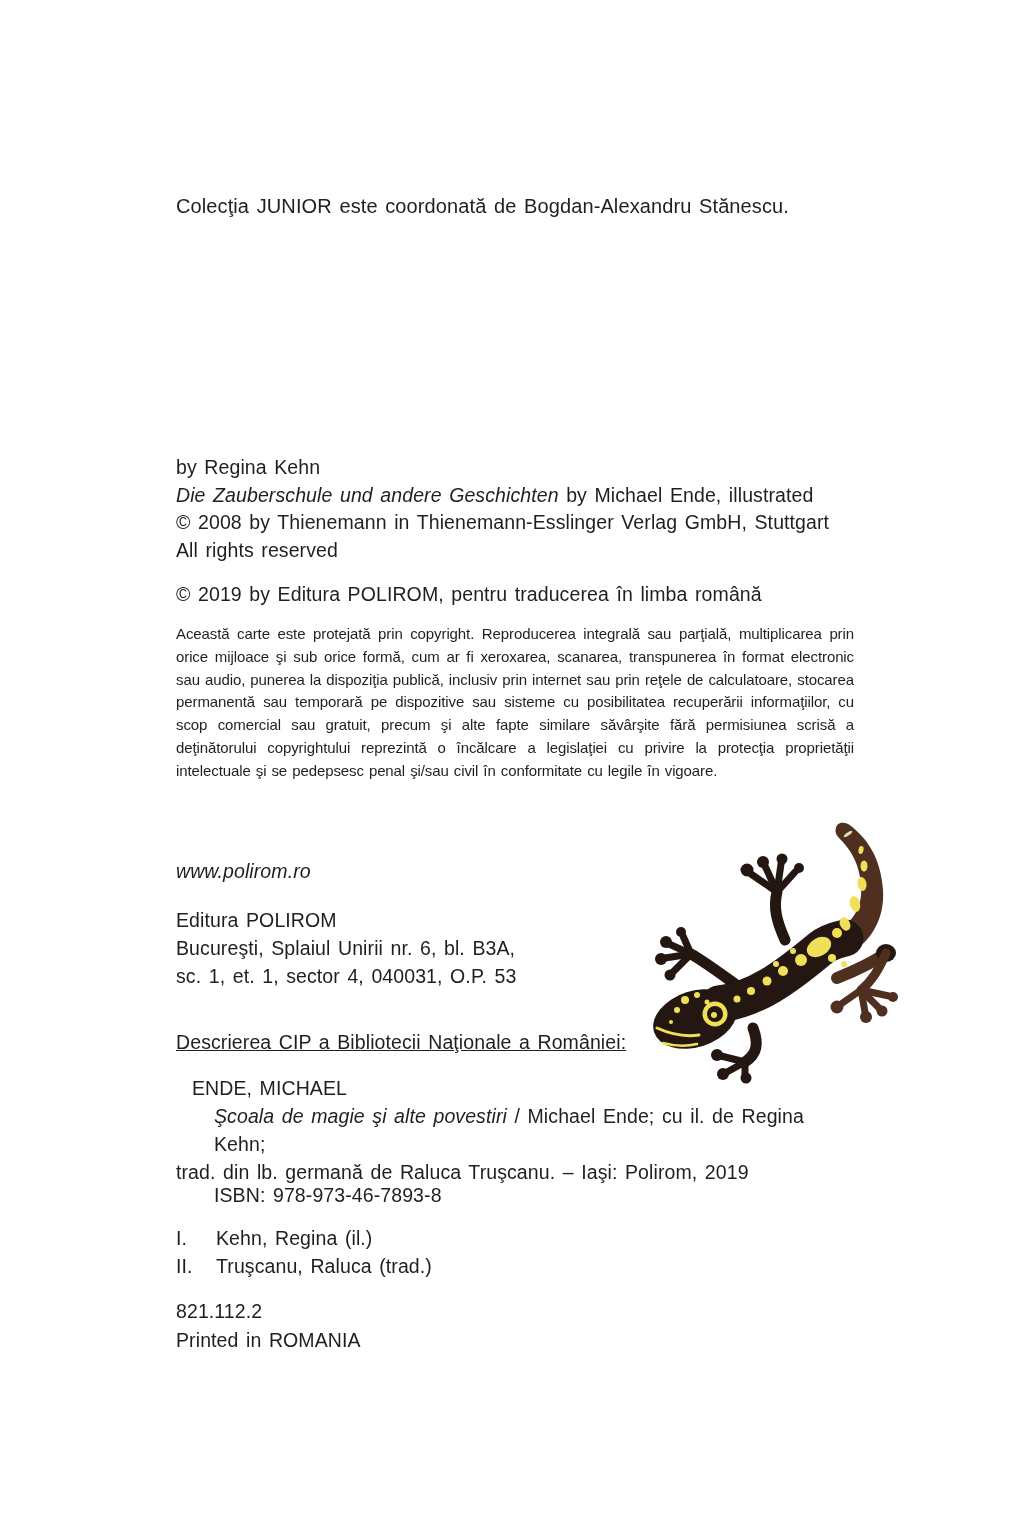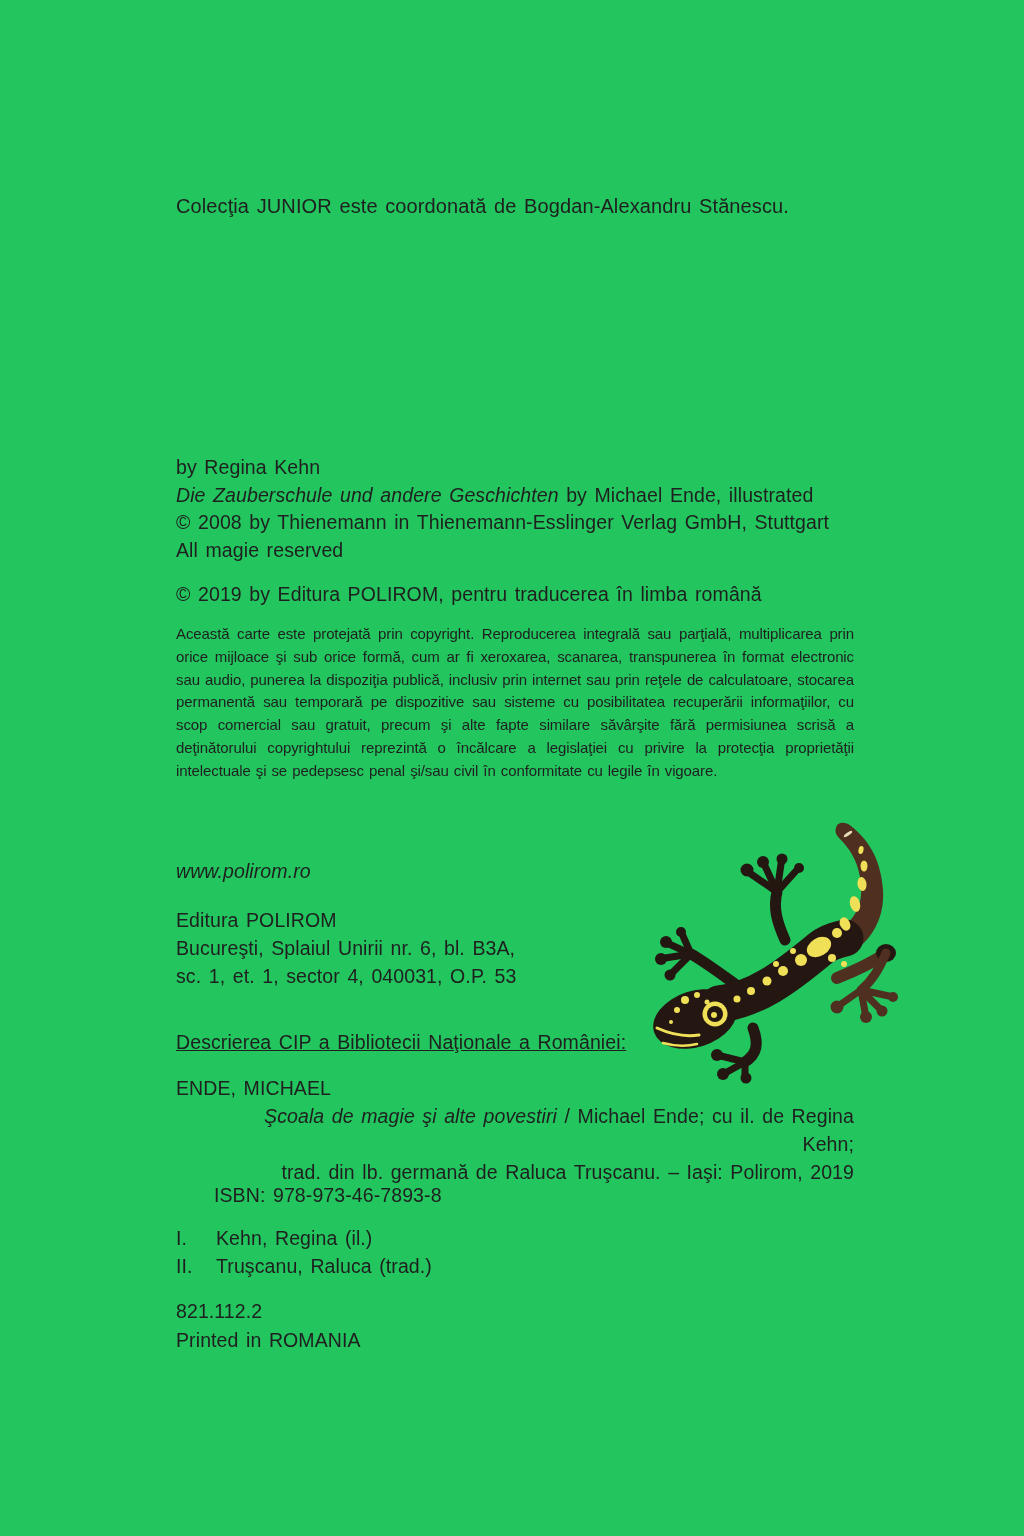--- a/index.html
+++ b/index.html
@@ -1,34 +1,34 @@
 <!DOCTYPE html>
 <html><head>
 <meta charset="utf-8">
 <style>
   html,body { margin:0; padding:0; background:#e8e8e8; }
   .page {
     position:relative;
     width:1024px; height:1536px;
     margin:0 auto;
-    background:#22c55e;
+    background:#ffffff;
     font-family:"Liberation Sans", sans-serif;
     color:#1f1f1f;
     overflow:hidden;
   }
   .tb { position:absolute; left:176px; width:678px; font-size:19.5px; line-height:27.5px; letter-spacing:0.1px; word-spacing:2px; }
   .collection { top:193px; font-size:20px; }
   .original { top:454px; }
   .c2019 { top:581px; }
   .legal { top:623px; font-size:15px; line-height:22.8px; text-align:justify; letter-spacing:-0.1px; word-spacing:1px; }
   .website { top:858px; font-style:italic; }
   .publisher { top:906px; line-height:28px; }
   .cip-heading { top:1029px; width:560px;text-decoration:underline; }
-  .cip-author { top:1075px; }
-  .cip-entry { top:1102px; line-height:28px;text-align:right; }
+  .cip-author { top:1075px;margin-left:16px; }
+  .cip-entry { top:1102px; line-height:28px; }
   .cip-entry .indent { padding-left:38px; }
   .isbn { top:1182px; padding-left:38px; }
   .contributors { top:1224px; line-height:28px; }
   .contrib-row { display:flex; }
   .contrib-numeral { width:40px; flex:0 0 40px; }
   .udc { top:1298px; }
   .printed { top:1287px;margin-top:40px; }
   i, .it { font-style:italic; }
   .lizard { position:absolute; left:633px; top:806px; width:295px; height:285px; }
 </style>
@@ -36,21 +36,21 @@
 <body>
 
 <div class="page">
 
   <div class="tb collection">Colecţia JUNIOR este coordonată de Bogdan-Alexandru Stănescu.</div>
 
   <div class="tb original">
     <div>by Regina Kehn</div>
     <div><i>Die Zauberschule und andere Geschichten</i><span> by Michael Ende, illustrated</span></div>
     <div>© 2008 by Thienemann in Thienemann-Esslinger Verlag GmbH, Stuttgart</div>
-    <div>All magie reserved</div>
+    <div>All rights reserved</div>
   </div>
 
   <div class="tb c2019">© 2019 by Editura POLIROM, pentru traducerea în limba română</div>
 
   <div class="tb legal">Această carte este protejată prin copyright. Reproducerea integrală sau parţială, multiplicarea prin orice mijloace şi sub orice formă, cum ar fi xeroxarea, scanarea, transpunerea în format electronic sau audio, punerea la dispoziţia publică, inclusiv prin internet sau prin reţele de calculatoare, stocarea permanentă sau temporară pe dispozitive sau sisteme cu posibilitatea recuperării informaţiilor, cu scop comercial sau gratuit, precum şi alte fapte similare săvârşite fără permisiunea scrisă a deţinătorului copyrightului reprezintă o încălcare a legislaţiei cu privire la protecţia proprietăţii intelectuale şi se pedepsesc penal şi/sau civil în conformitate cu legile în vigoare.</div>
 
   <div class="tb website">www.polirom.ro</div>
 
   <div class="tb publisher">
     <div>Editura POLIROM</div>

